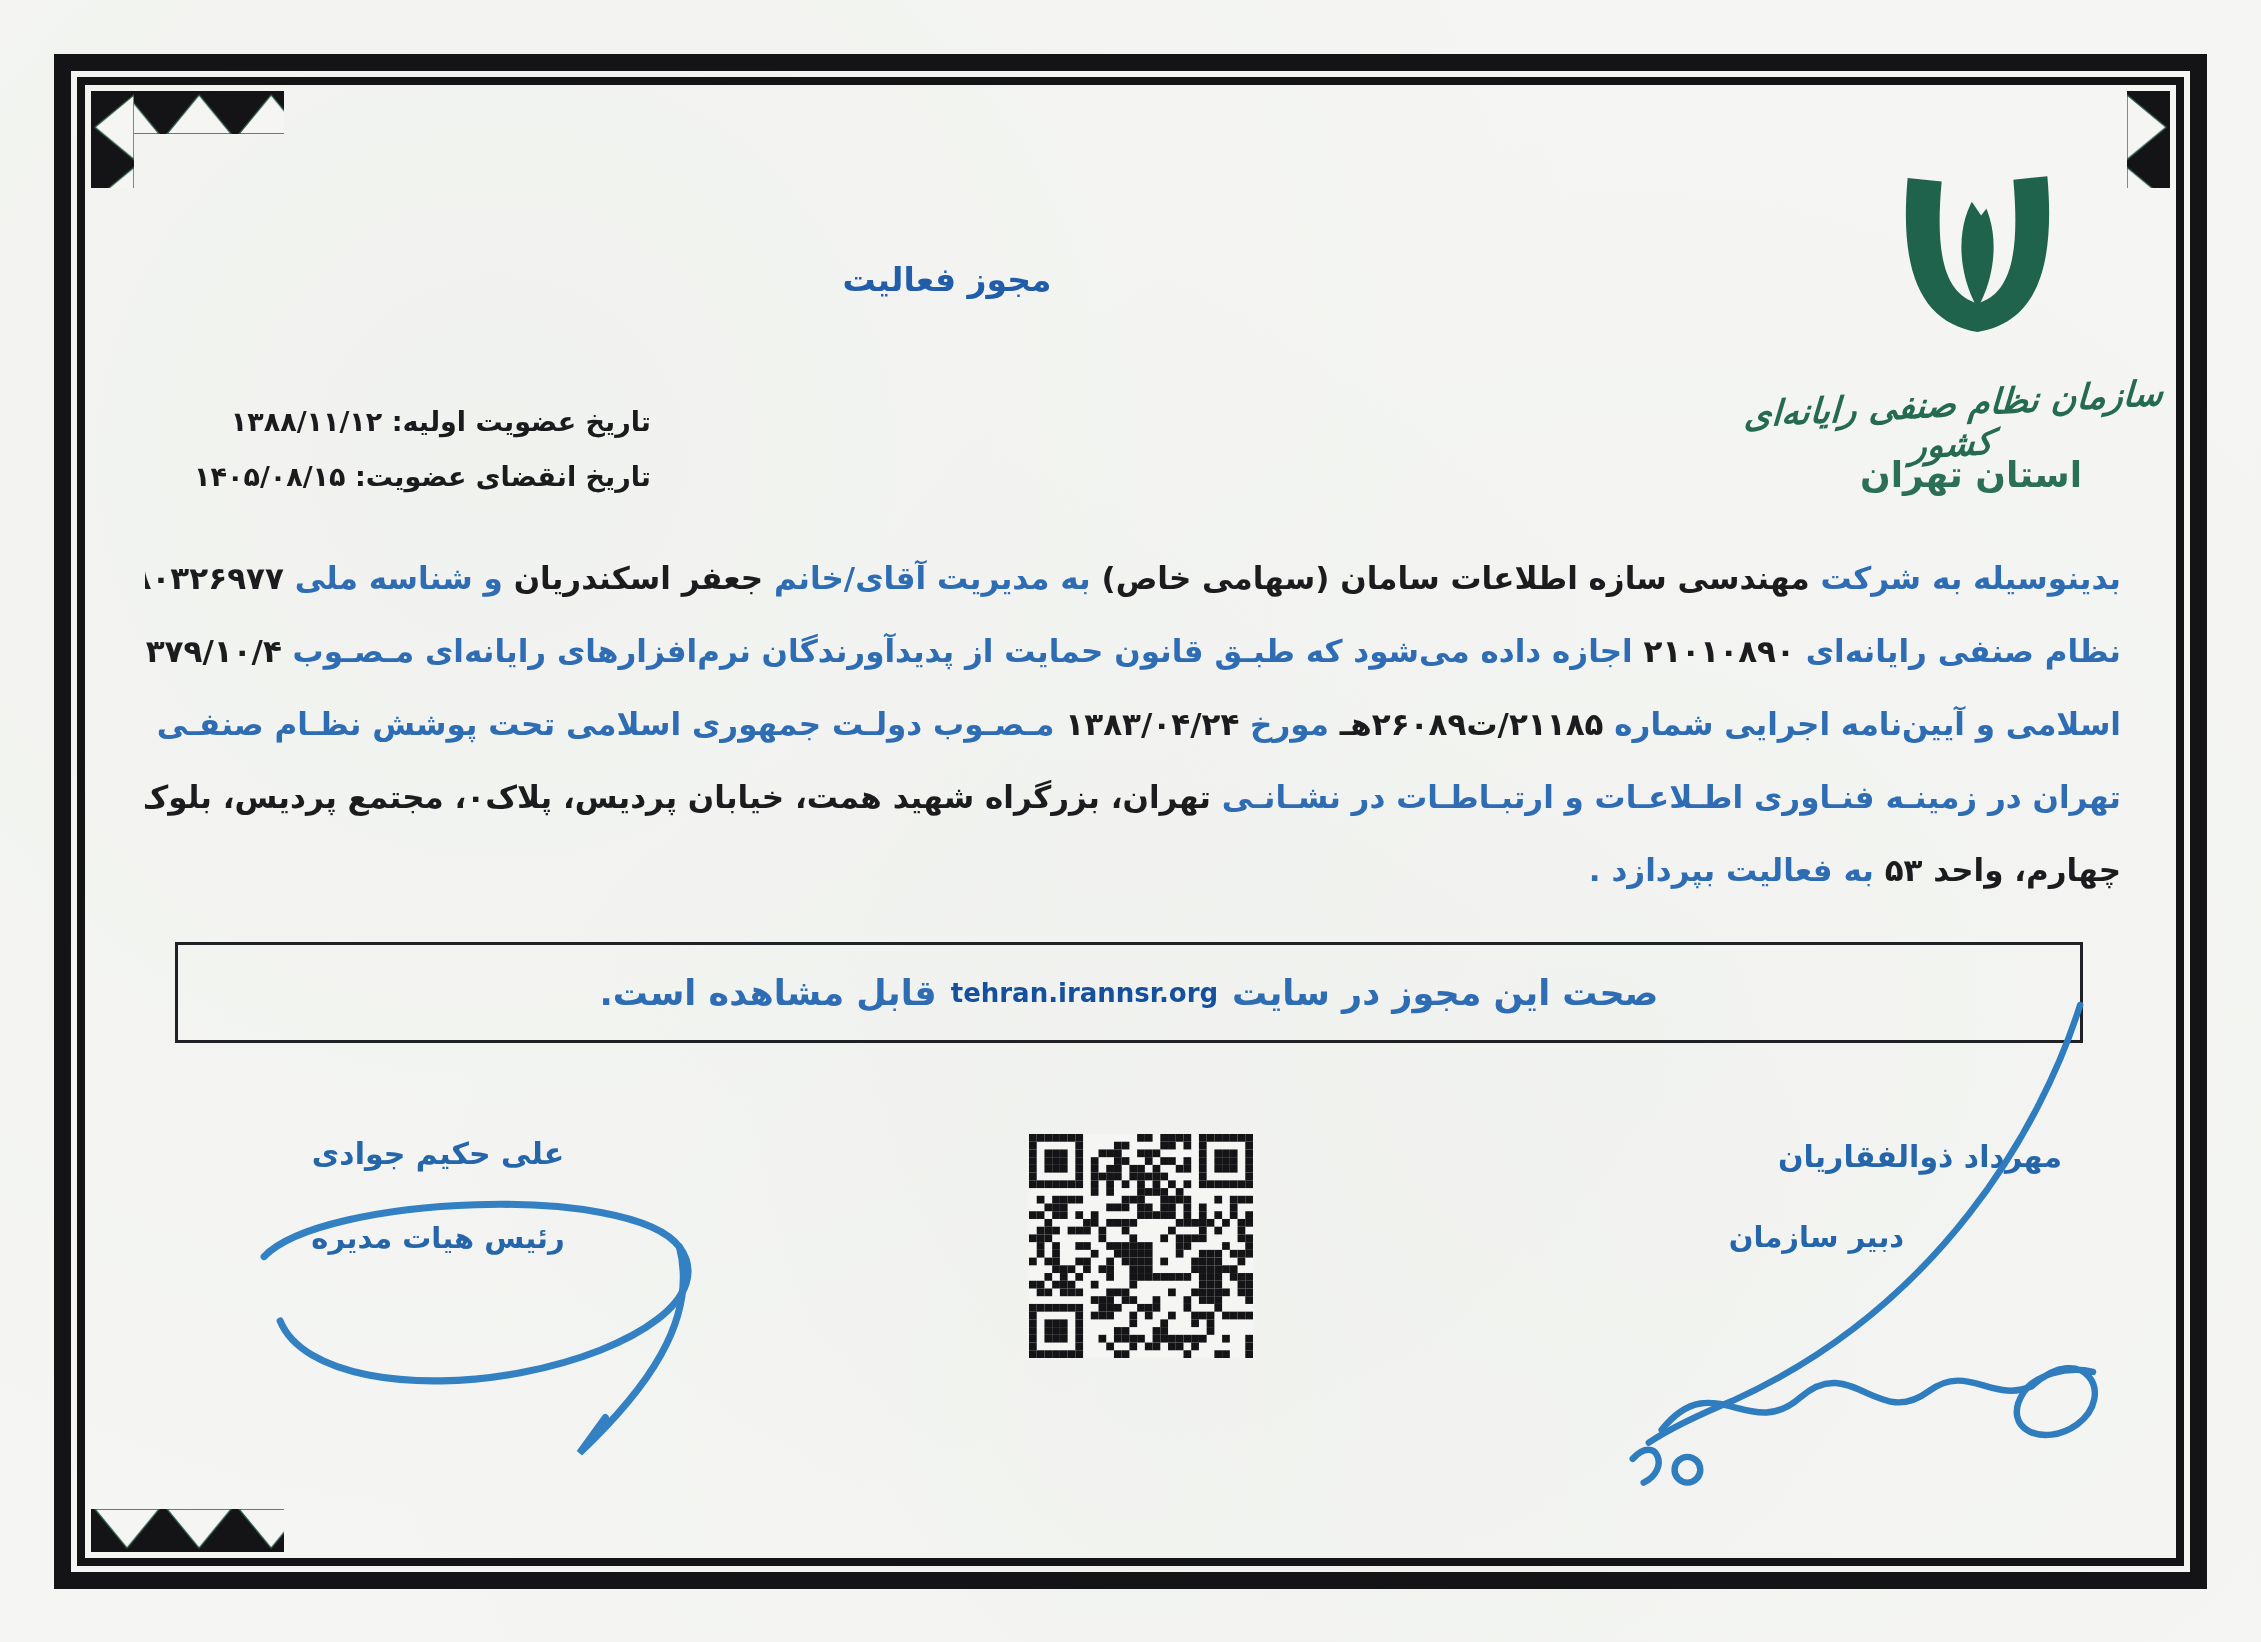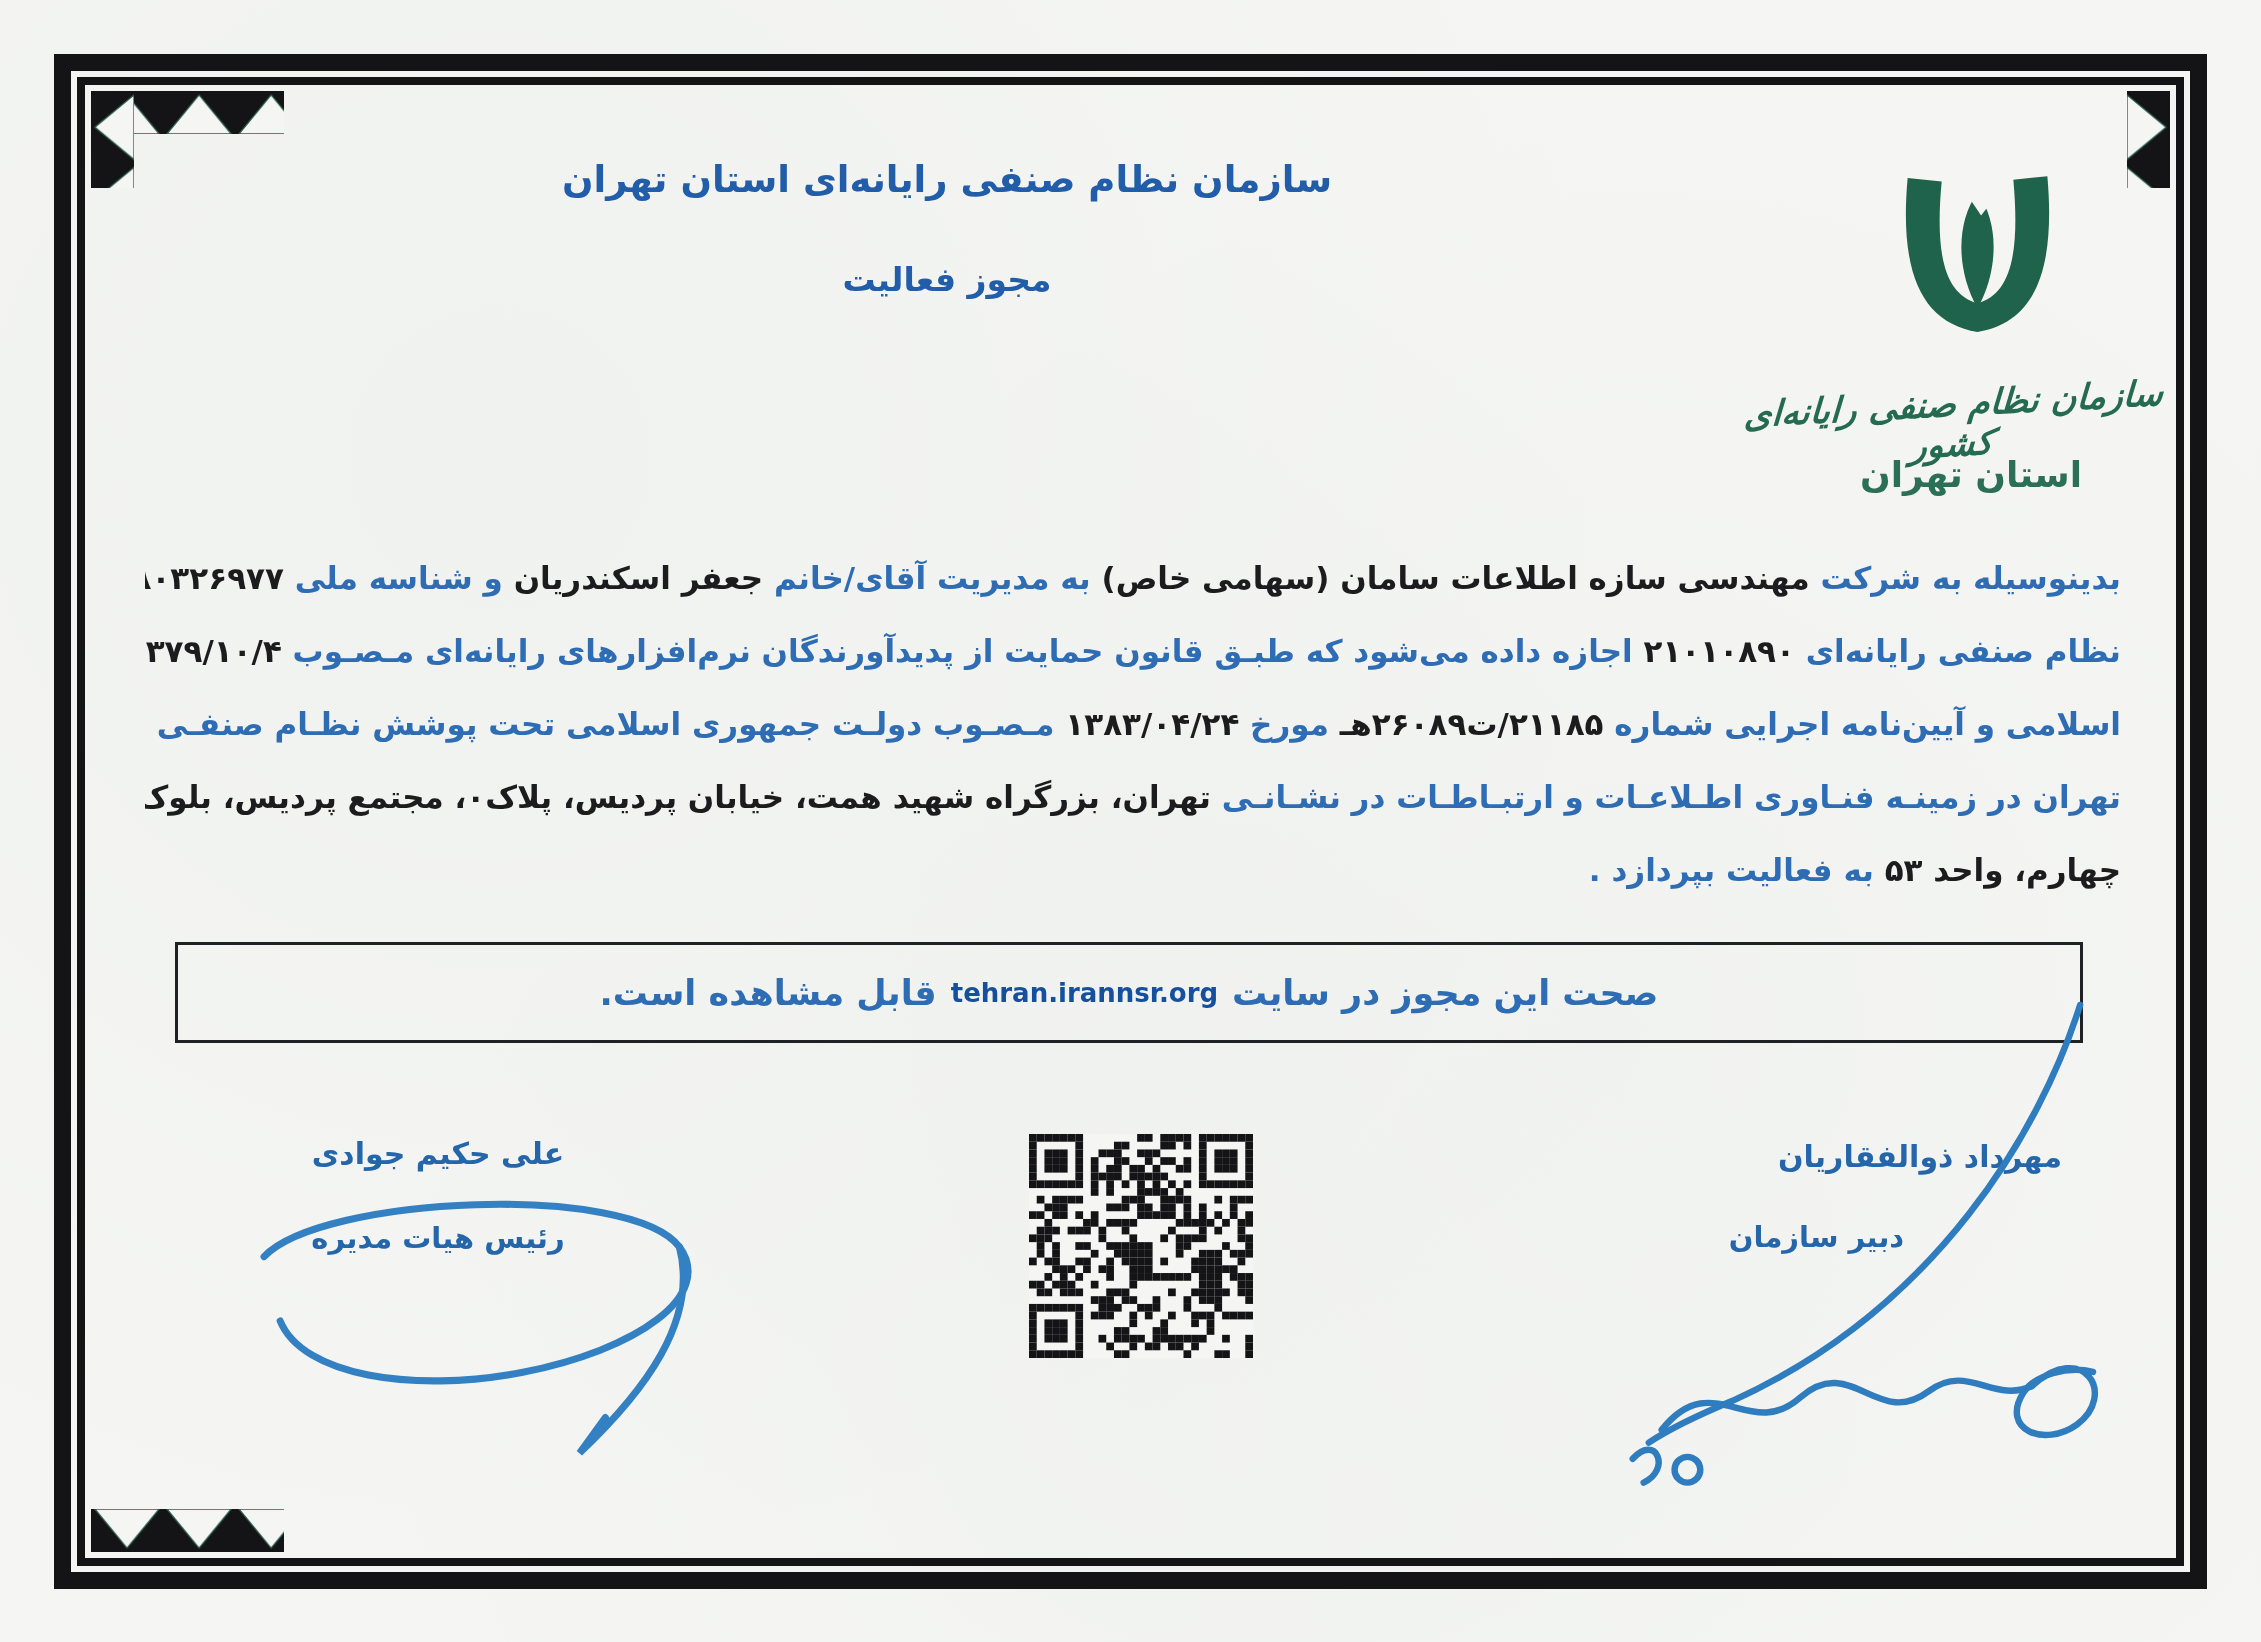--- a/index.html
+++ b/index.html
@@ -103,31 +103,40 @@
   <svg class="zz zz-right" preserveAspectRatio="none" viewBox="0 0 66 150" width="43" height="97">
     <defs>
         <pattern id="zzr" width="66" height="112" patternUnits="userSpaceOnUse">
       <rect width="66" height="112" fill="#141417"></rect>
       <path d="M0,6 L60,56 L0,106 Z" fill="#f5f6f3" stroke="#2a5c4a" stroke-width="2"></path>
     </pattern>
       </defs>
     <rect width="100%" height="100%" fill="url(#zzr)"></rect>
   </svg>
 
-  <div class="hdr1" dir="rtl">سازمان نظام صنفی رایانه‌ای استان تهران</div>
   <div class="hdr2" dir="rtl">مجوز فعالیت</div>
 
   <svg class="logo-svg" viewBox="0 0 200 230">
     <path d="M22,10 C12,120 40,172 100,182 C160,172 188,120 178,8 L140,12 C148,100 135,140 100,150 C65,140 52,100 60,14 Z" fill="#20634c"></path>
     <path d="M100,26 C124,60 124,112 100,156 C76,112 76,60 100,26 Z" fill="#20634c"></path>
     <path d="M92,34 L118,4 L132,16 L104,52 Z" fill="#f5f6f3"></path>
   </svg>
   <div class="logo-callig" dir="rtl">سازمان نظام صنفی رایانه‌ای کشور</div>
   <div class="logo-prov" dir="rtl">استان تهران</div>
 
+  <div class="dates">
+    <div>
+      <span>تاریخ عضویت اولیه:</span>
+      <span>۱۳۸۸/۱۱/۱۲</span>
+    </div>
+    <div>
+      <span>تاریخ انقضای عضویت:</span>
+      <span>۱۴۰۵/۰۸/۱۵</span>
+    </div>
+  </div>
 
   <div class="para">
     <div class="pline">
       <span class="seg blue">بدینوسیله به شرکت </span><span class="seg black">مهندسی سازه اطلاعات سامان (سهامی خاص)</span><span class="seg blue"> به مدیریت آقای/خانم </span><span class="seg black">جعفر اسکندریان</span><span class="seg blue"> و شناسه ملی </span><span class="seg black">۱۰۳۸۰۳۲۶۹۷۷</span>
     </div>
     <div class="pline">
       <span class="seg blue">نظام صنفی رایانه‌ای </span><span class="seg black">۲۱۰۱۰۸۹۰</span><span class="seg blue"> اجازه داده می‌شود که طبـق قانون حمایت از پدیدآورندگان نرم‌افزارهای رایانه‌ای مـصـوب </span><span class="seg black">۱۳۷۹/۱۰/۴</span>
     </div>
     <div class="pline">
       <span class="seg blue">اسلامی و آیین‌نامه اجرایی شماره </span><span class="seg black">۲۱۱۸۵/ت۲۶۰۸۹هـ</span><span class="seg blue"> مورخ </span><span class="seg black">۱۳۸۳/۰۴/۲۴</span><span class="seg blue"> مـصـوب دولـت جمهوری اسلامی تحت پوشش نظـام صنفـی رایانـه‌ای اسـتـان</span>

